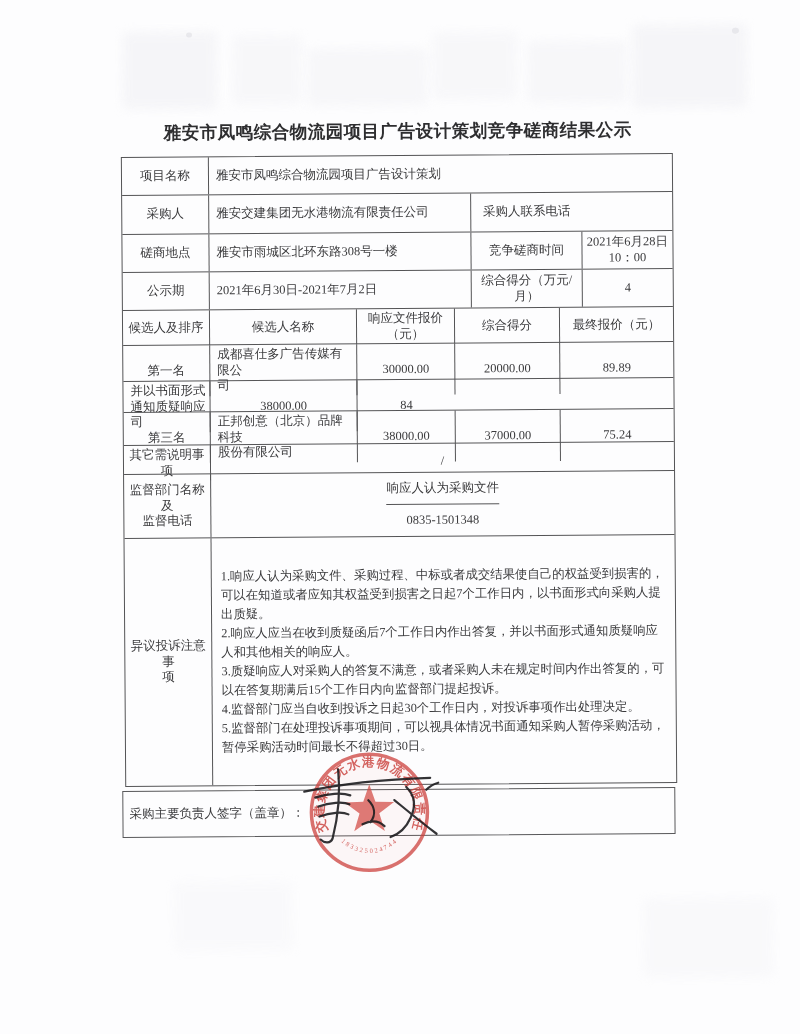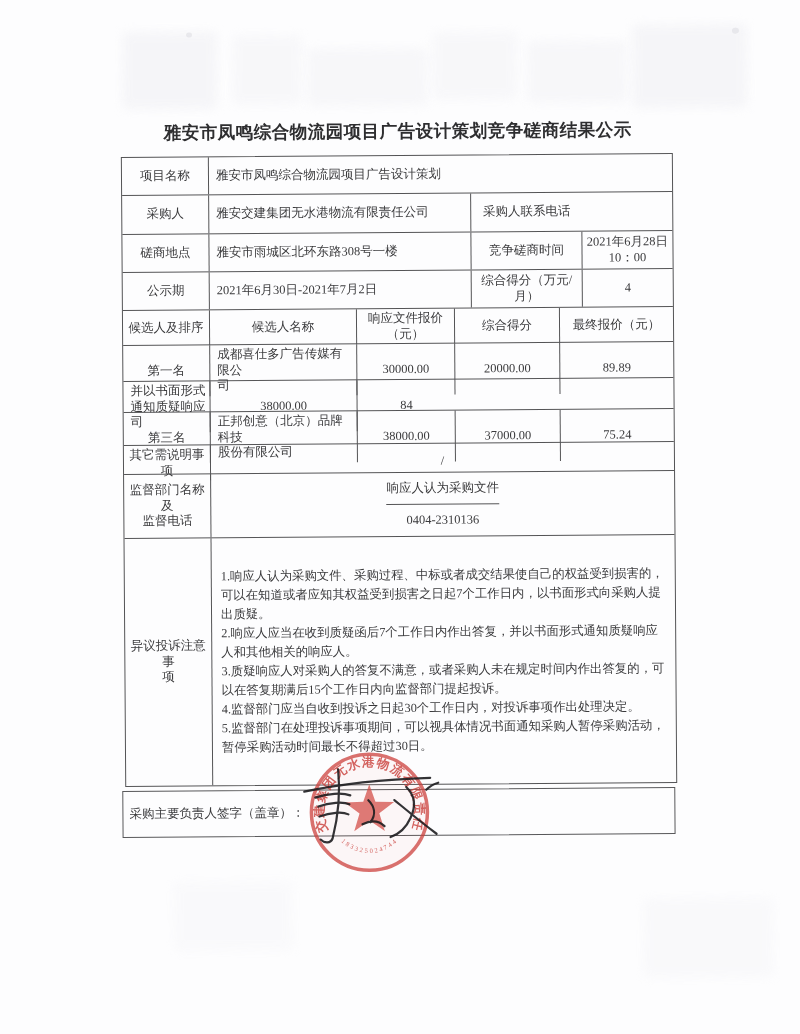--- a/index.html
+++ b/index.html
@@ -146,21 +146,21 @@
       <div class="cell">其它需说明事
 项</div>
       <div class="cell">/</div>
     </div>
 
     <div class="row g10">
       <div class="cell">监督部门名称及
 监督电话</div>
       <div class="cell subcol">
         <div class="subrow">响应人认为采购文件</div>
-        <div class="subrow">0404-2310136</div>
+        <div class="subrow">0835-1501348</div>
       </div>
     </div>
 
     <div class="row g11">
       <div class="cell">异议投诉注意事
 项</div>
       <div class="cell objection-text">1.响应人认为采购文件、采购过程、中标或者成交结果使自己的权益受到损害的，
 可以在知道或者应知其权益受到损害之日起7个工作日内，以书面形式向采购人提
 出质疑。
 2.响应人应当在收到质疑函后7个工作日内作出答复，并以书面形式通知质疑响应

